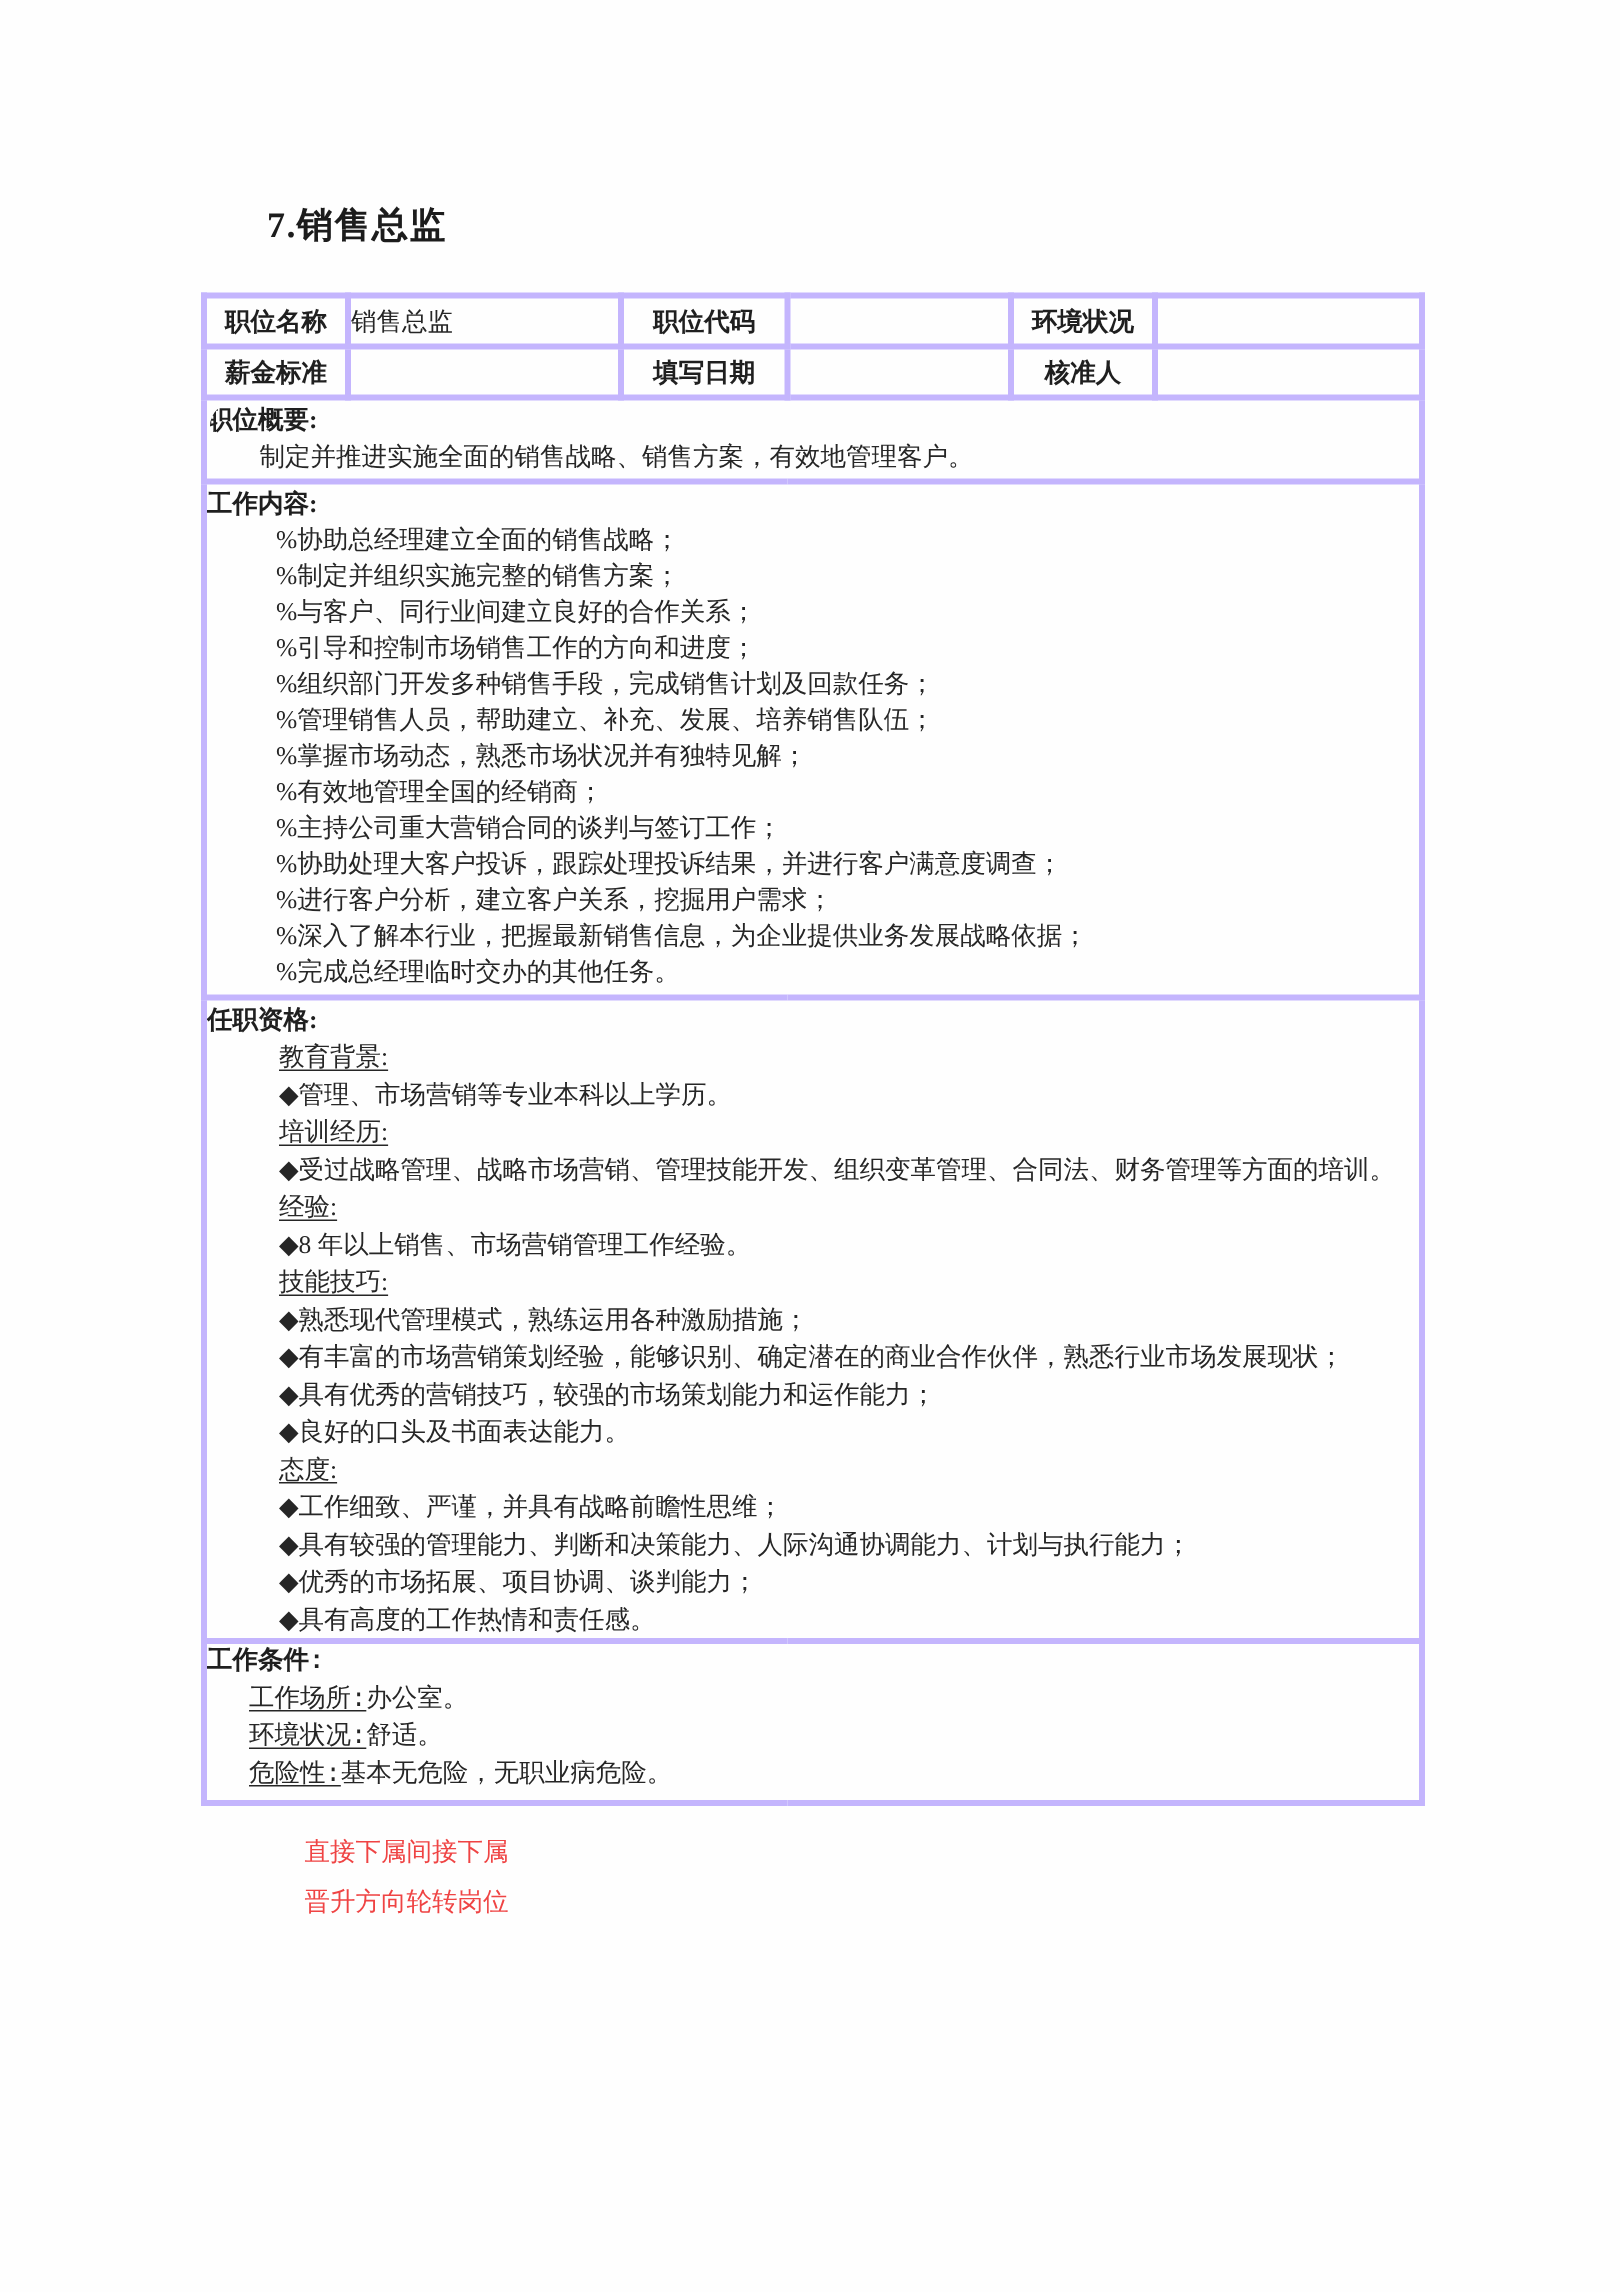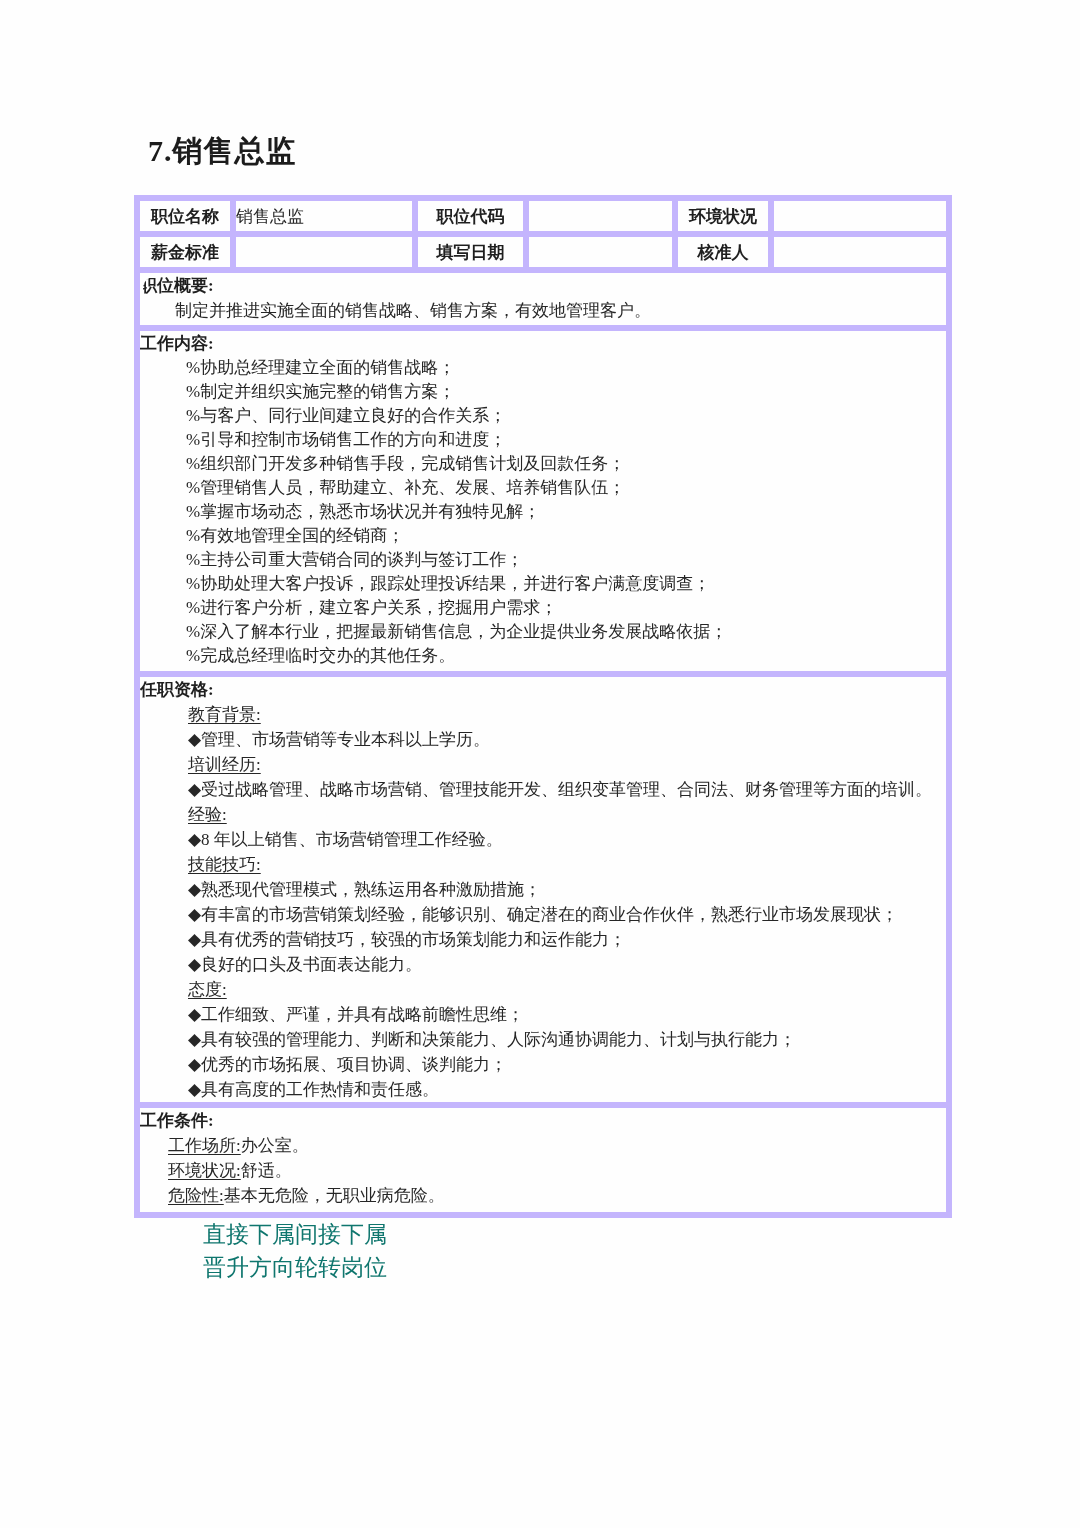--- a/index.html
+++ b/index.html
@@ -6,37 +6,37 @@
   .page {
     position:relative;
     width:1080px; height:1528px;
     background:#fefefe;
     font-family:"Liberation Serif","DejaVu Serif",serif;
     color:#262626;
     overflow:hidden;
   }
   .doc-title {
     position:absolute;
-    left:148px; top:132px;
-    font-size:30px; font-weight:bold;
+    left:178px; top:132px;
+    font-size:24px; font-weight:bold;
     color:#1c1c1c;
     letter-spacing:1px;
     line-height:38px;
   }
   table.job-table {
     position:absolute;
     left:134px; top:195px;
     width:812px;
     border-collapse:collapse;
     table-layout:fixed;
     font-size:17px;
     color:#262626;
   }
   table.job-table td {
-    border:6px solid #c4b5fd;
+    border:4px solid #c4b5fd;
     padding:0;
     overflow:hidden;
   }
   td.label-cell {
     font-weight:bold;
     text-align:center;
     vertical-align:middle;
     color:#1f1f1f;
   }
   td.value-cell {
@@ -53,31 +53,31 @@
   }
   .sec-heading {
     font-weight:bold;
     color:#1f1f1f;
     line-height:25px;
     white-space:nowrap;
   }
   .sec-summary  { height:52px;border-radius:19px; }
   .sec-duties   { height:340px; }
   .sec-quals    { height:425px; }
-  .sec-conds    { height:104px; }
+  .sec-conds    { height:104px;font-family:Liberation Mono, monospace; }
   .summary-content { padding-left:35px; line-height:25px; }
   .sec-duties .line { padding-left:46px; line-height:24px; white-space:nowrap; }
   .sec-quals  .line { padding-left:48px; line-height:25px; white-space:nowrap; }
   .sec-conds  .line { padding-left:28px; line-height:25px; white-space:nowrap; }
   .u { text-decoration:underline; text-underline-offset:3px; }
   .footer-notes {
     position:absolute;
     left:203px; top:1218px;
-    font-size:23px;
-    color:#0f766e;
+    font-size:17px;
+    color:#ef4444;
   }
   .footer-notes .line { line-height:33px; white-space:nowrap; }
 </style>
 </head>
 <body>
 
 <div class="page">
 
   <div class="doc-title">7.销售总监</div>
 

